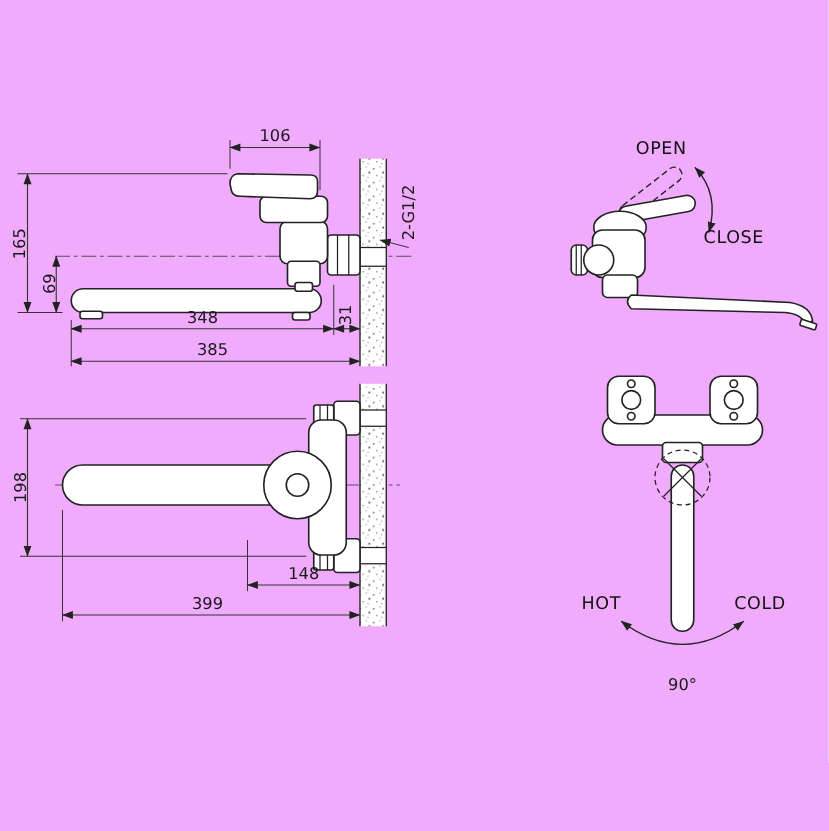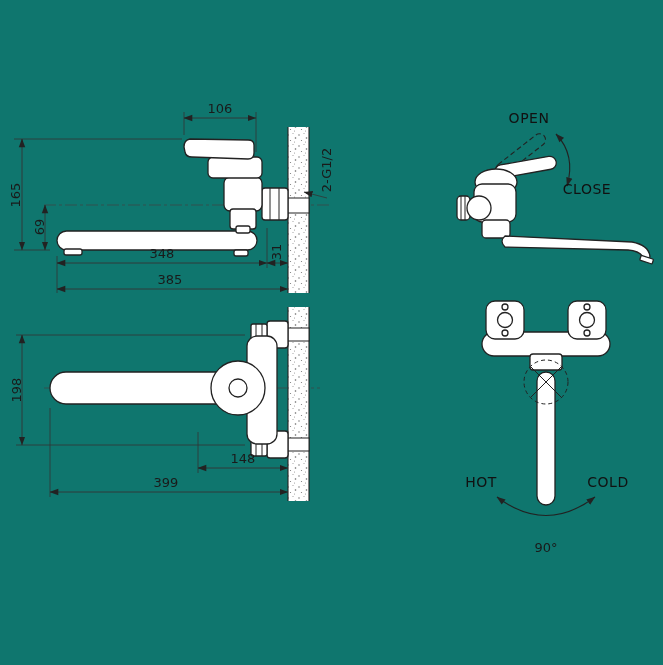--- a/index.html
+++ b/index.html
@@ -1,20 +1,20 @@
 <!DOCTYPE html>
 <html><head>
 <meta charset="utf-8">
 <style>
   html,body{margin:0;padding:0;}
   body{
     width:663px;height:665px;background:#ffffff;
     font-family:"DejaVu Sans","Liberation Sans",sans-serif;
   }
-  .sheet{position:relative;width:663px;height:665px;overflow:hidden;background:#0f766e;}
+  .sheet{position:relative;width:663px;height:665px;overflow:hidden;background:#f0abfc;}
   svg{display:block;}
   .dim-text{font-size:13px;fill:#1a1a1a;}
   .label-text{font-size:14px;fill:#111;letter-spacing:.5px;}
   .outline{fill:#ffffff;stroke:#222222;stroke-width:1.3;stroke-linejoin:round;}
   .outline-thin{fill:none;stroke:#222222;stroke-width:1;}
   .dimline{stroke:#333333;stroke-width:.9;fill:none;}
   .extline{stroke:#333333;stroke-width:.8;fill:none;}
   .wall-edge{stroke:#222222;stroke-width:1.1;}
   .centerline{stroke:#444444;stroke-width:.7;stroke-dasharray:12 3 3 3;fill:none;}
 </style>

